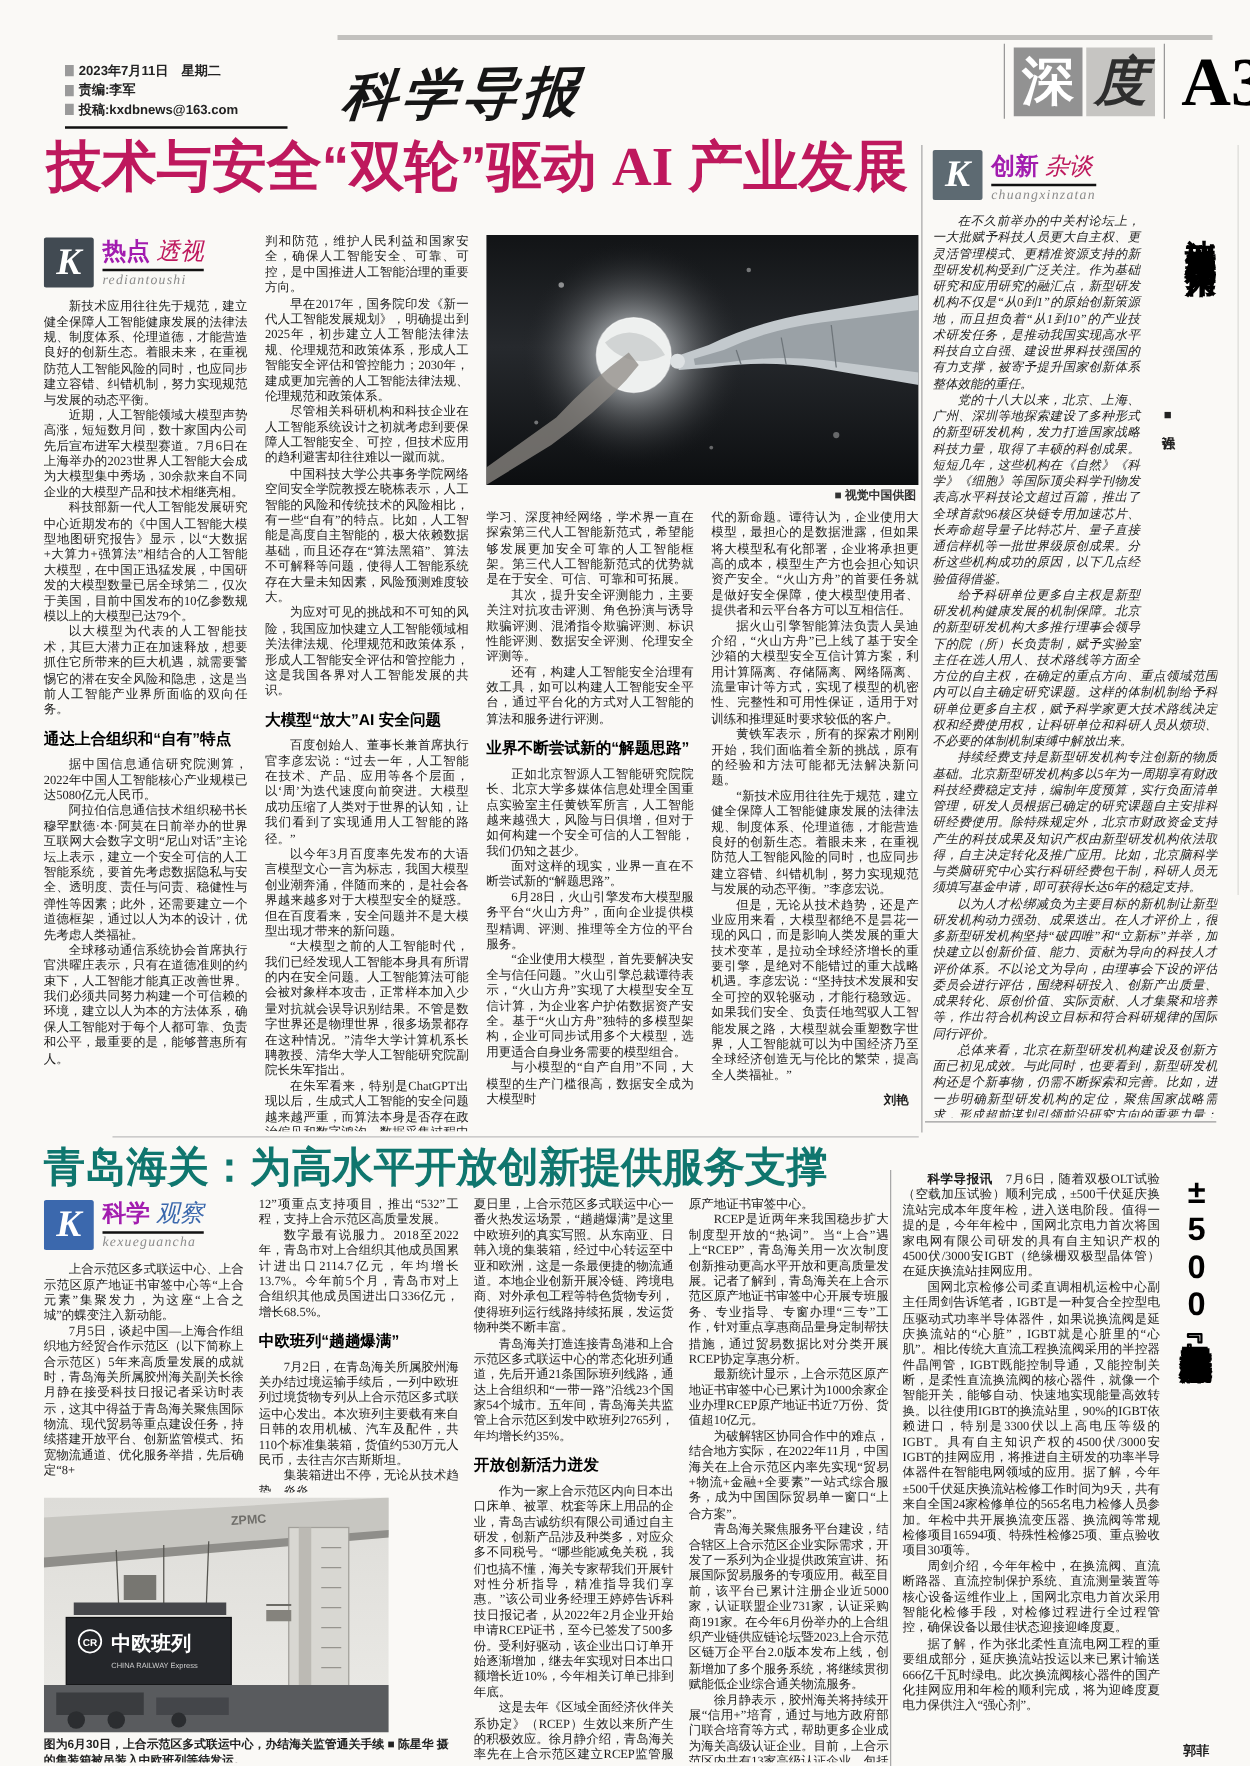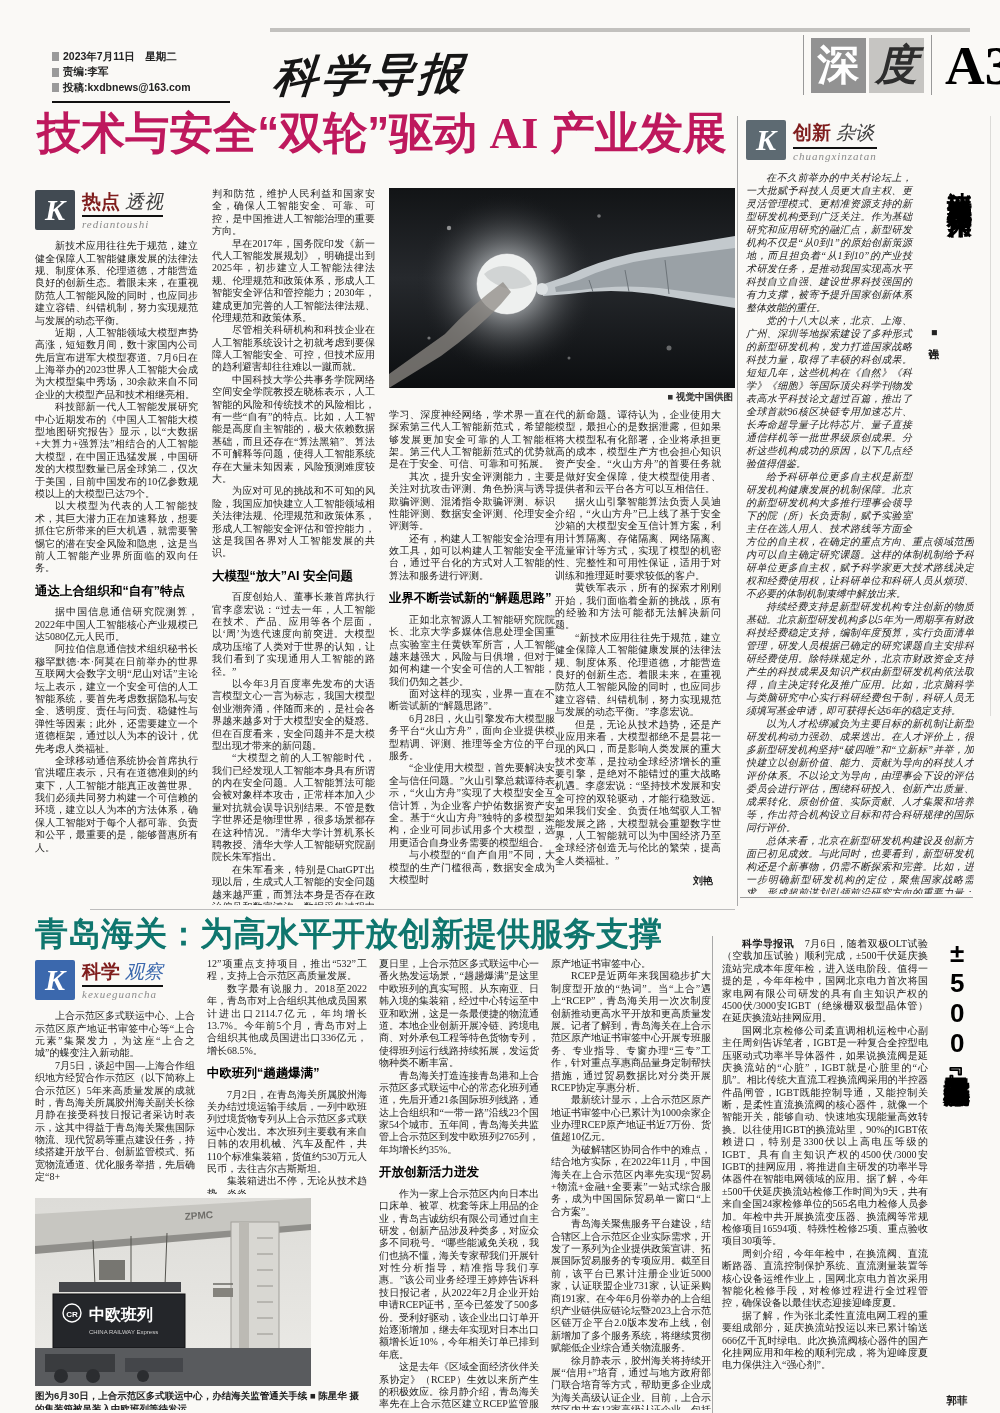--- a/index.html
+++ b/index.html
@@ -29,41 +29,41 @@
 
   
   .kmark{display:flex;margin:2px 0 9px 0;}
   .kbox{width:40px;height:40px;display:flex;align-items:center;justify-content:center;flex:none;
         font-family:"Liberation Serif",serif;font-style:italic;font-weight:bold;font-size:30px;color:#fff;border-radius:2px;}
   .kbox.dark{background:#414a52;}
   .kbox.gray{background:#5d6a72;}
   .kbox.blue{background:#3b68ad;}
   .kt{margin-left:7px;}
   .kt-row{display:flex;align-items:baseline;border-bottom:2px solid #111;padding-bottom:1px;}
-  .kt-bold{font-family:"Liberation Sans",sans-serif;font-weight:900;font-size:19px;color:#7f1d1d;}
-  .kt-script{font-family:"DejaVu Serif",serif;font-style:italic;font-size:19px;margin-left:5px;color:#404040;}
+  .kt-bold{font-family:"Liberation Sans",sans-serif;font-weight:900;font-size:19px;color:#a21caf;}
+  .kt-script{font-family:"DejaVu Serif",serif;font-style:italic;font-size:19px;margin-left:5px;color:#be185d;}
   .kt-script.blue{color:#3b68ad;}
   .kpy{font-style:italic;font-size:11px;color:#8a8a8a;letter-spacing:1px;padding-top:1px;}
 
   
   .b-p{text-indent:2em;text-align:justify;}
   .b-pc{text-align:justify;}
   .b-h{font-family:"Liberation Sans","DejaVu Sans",sans-serif;font-weight:bold;font-size:12.5px;
        margin:9px 0 7px;text-indent:0;color:#000;}
   .b-author{text-align:right;font-weight:bold;font-family:"Liberation Sans",sans-serif;margin-top:8px;padding-right:8px;}
 
   
   .main-wrap{position:absolute;left:35px;top:188px;width:700px;height:717px;display:flex;gap:14px;
              overflow:hidden;font-size:10px;line-height:1.24;}
   .mcol{width:163px;flex:none;overflow:hidden;}
   .rwrap{width:346px;flex:none;}
   .photo-ai{width:346px;height:200px;display:block;}
   .photo-cap{text-align:right;font-family:"Liberation Sans",sans-serif;font-size:9.5px;font-weight:bold;
              color:#333;margin:3px 2px 6px 0;}
-  .rcols{display:flex;}
+  .rcols{display:flex;gap:14px;}
   .rcol{width:166px;flex:none;overflow:hidden;}
 
   
   .vdiv1{position:absolute;left:737px;top:116px;width:1px;height:790px;background:#a8a8a8;}
   .vdiv3{position:absolute;left:990px;top:116px;width:1px;height:600px;background:#dcdbd8;}
   .sidebar{position:absolute;left:746px;top:118px;width:228px;height:776px;overflow:hidden;}
   .sidebar .sb-body{font-size:10px;line-height:1.3;}
   .sidebar .b-p{font-style:italic;font-family:Liberation Serif, serif;}
   .sb-float{float:right;width:62px;height:352px;display:flex;justify-content:flex-end;}
   .sb-author{writing-mode:vertical-rl;font-size:10.5px;font-weight:bold;color:#222;margin-top:155px;

